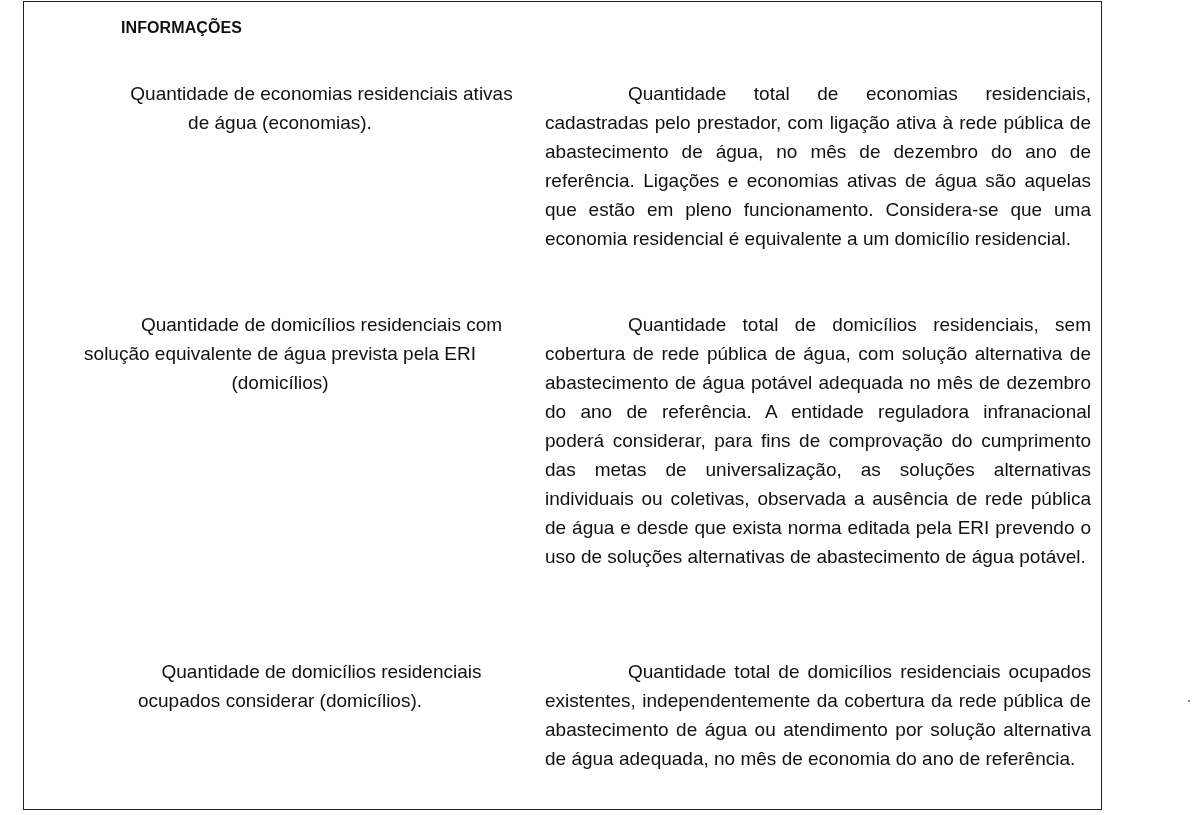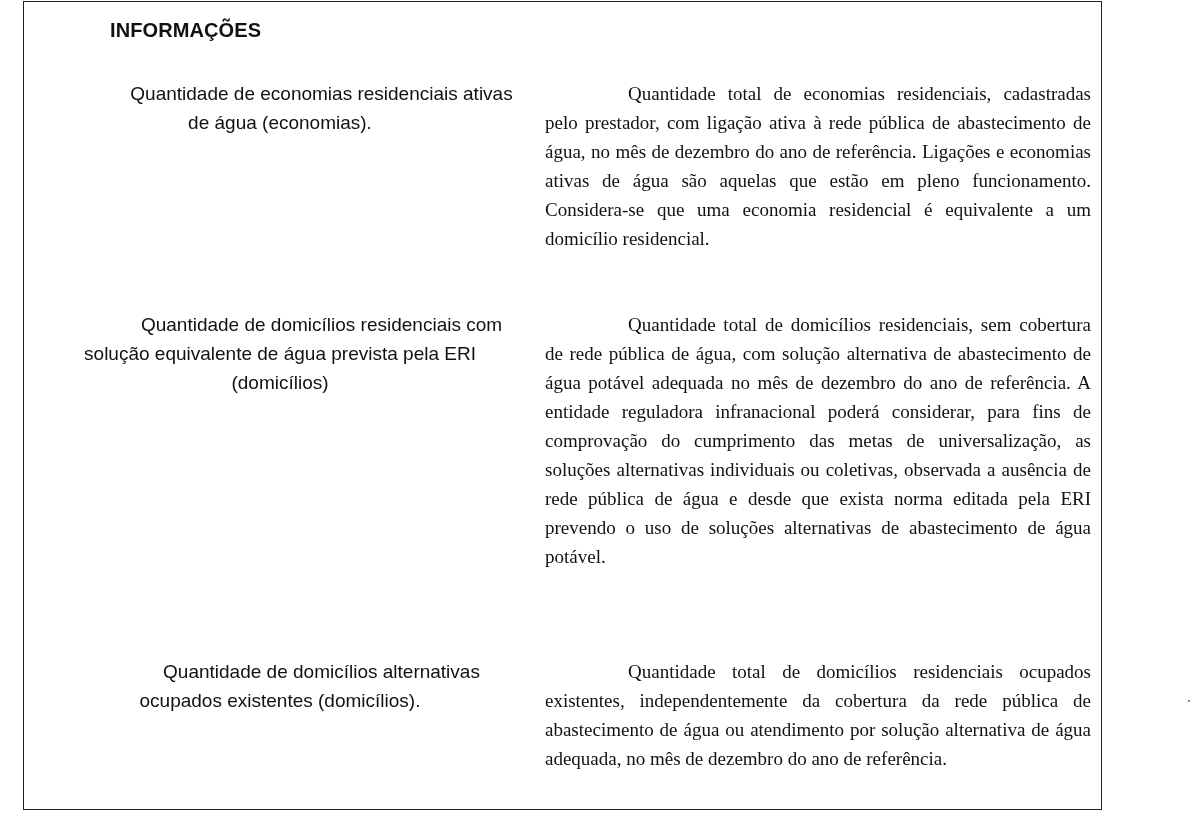--- a/index.html
+++ b/index.html
@@ -19,23 +19,23 @@
       position: absolute;
       left: 23px;
       top: 1px;
       width: 1079px;
       height: 809px;
       border: 1.5px solid #222222;
       box-sizing: border-box;
     }
     .heading {
       position: absolute;
-      left: 110px;
+      left: 121px;
       top: 19px;
-      font-size: 20px;
+      font-size: 16px;
       font-weight: bold;
       letter-spacing: 0.1px;
     }
     .row {
       position: absolute;
       left: 0;
       width: 1192px;
     }
     .col-left {
       position: absolute;
@@ -47,21 +47,20 @@
       text-align: center;
     }
     .col-right {
       position: absolute;
       left: 545px;
       width: 546px;
       font-size: 19px;
       line-height: 29px;
       text-indent: 83px;
       text-align: justify;
-      font-family: Liberation Serif, serif;
     }
     .stray-mark {
       position: absolute;
       left: 1188px;
       top: 700px;
       width: 2px;
       height: 2px;
       background: #888888;
     }
   </style>
@@ -76,17 +75,17 @@
   <div class="col-left">Quantidade de economias residenciais ativas de água (economias).</div>
   <div class="col-right">Quantidade total de economias residenciais, cadastradas pelo prestador, com ligação ativa à rede pública de abastecimento de água, no mês de dezembro do ano de referência. Ligações e economias ativas de água são aquelas que estão em pleno funcionamento. Considera-se que uma economia residencial é equivalente a um domicílio residencial.</div>
 </div>
 
 <div class="row" style="top:310px;">
   <div class="col-left">Quantidade de domicílios residenciais com solução equivalente de água prevista pela ERI (domicílios)</div>
   <div class="col-right">Quantidade total de domicílios residenciais, sem cobertura de rede pública de água, com solução alternativa de abastecimento de água potável adequada no mês de dezembro do ano de referência. A entidade reguladora infranacional poderá considerar, para fins de comprovação do cumprimento das metas de universalização, as soluções alternativas individuais ou coletivas, observada a ausência de rede pública de água e desde que exista norma editada pela ERI prevendo o uso de soluções alternativas de abastecimento de água potável.</div>
 </div>
 
 <div class="row" style="top:657px;">
-  <div class="col-left">Quantidade de domicílios alternativas ocupados existentes (domicílios).</div>
-  <div class="col-right">Quantidade total de domicílios residenciais ocupados existentes, independentemente da cobertura da rede pública de abastecimento de água ou atendimento por solução alternativa de água adequada, no mês de dezembro do ano de referência.</div>
+  <div class="col-left">Quantidade de domicílios residenciais ocupados considerar (domicílios).</div>
+  <div class="col-right">Quantidade total de domicílios residenciais ocupados existentes, independentemente da cobertura da rede pública de abastecimento de água ou atendimento por solução alternativa de água adequada, no mês de economia do ano de referência.</div>
 </div>
 
 <div class="stray-mark"></div>
 
 </body></html>

